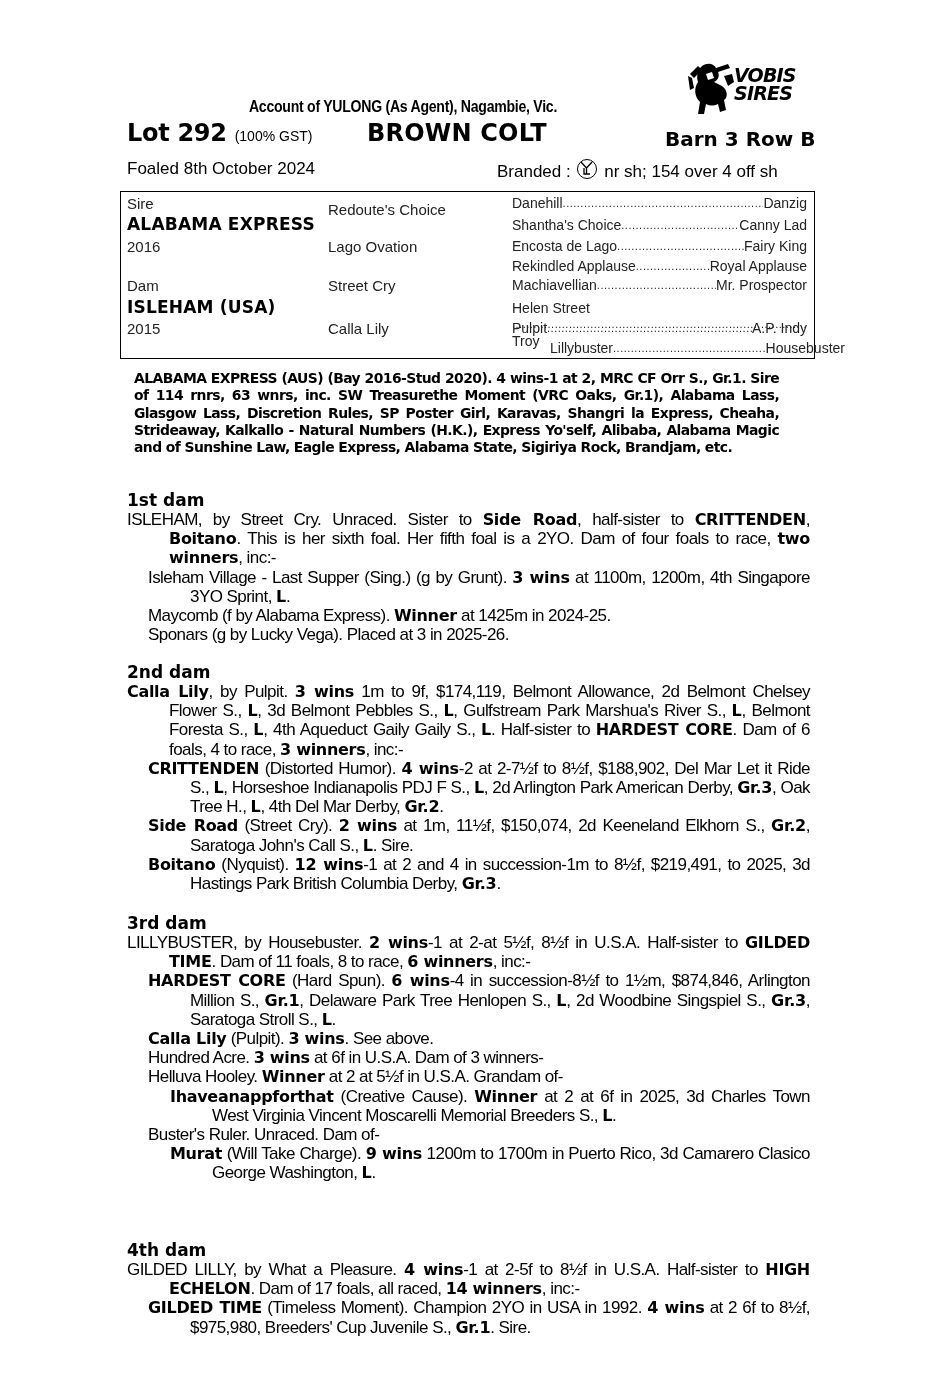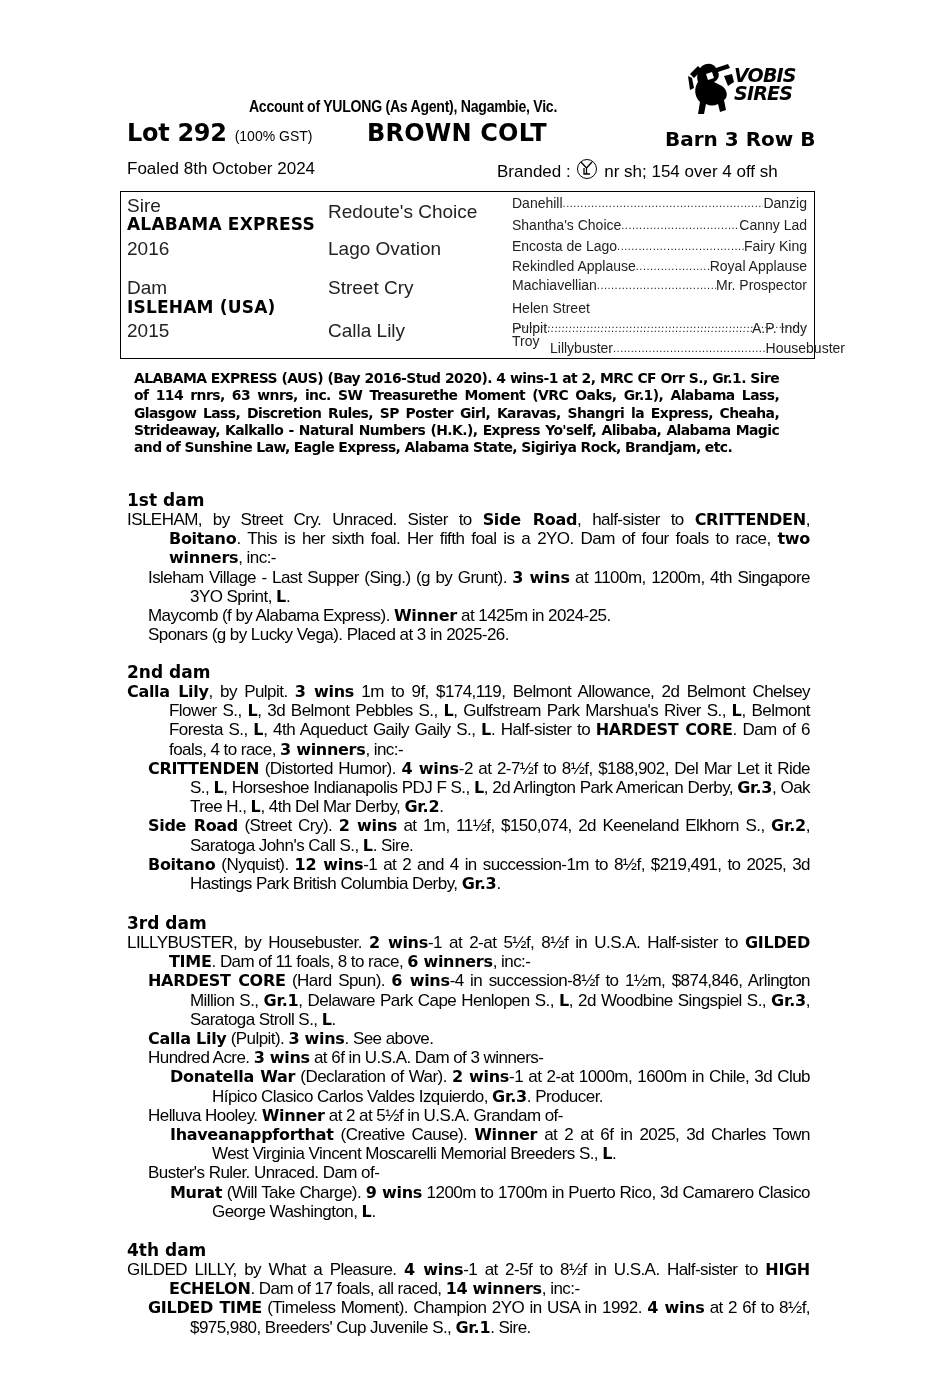--- a/index.html
+++ b/index.html
@@ -12,21 +12,21 @@
   .colt { left: 367px; top: 119px; font-size: 24px; font-weight: 900; font-family: "DejaVu Sans", sans-serif; letter-spacing: 0.2px; }
   .barn { left: 665px; top: 127px; font-size: 20px; font-weight: bold; font-family: "DejaVu Sans", sans-serif; }
   .foaled { left: 127px; top: 159px; font-size: 17px; }
   .branded { left: 497px; top: 159px; font-size: 17px; white-space: nowrap; }
   .brand-sym { display: inline-block; width: 20px; height: 20px; border: 1.5px solid #000; border-radius: 50%; vertical-align: -2px; position: relative; margin: 0 2px; box-sizing: border-box; }
   .brand-sym svg { position: absolute; left: 2px; top: 1px; }
   .logo { left: 684px; top: 60px; width: 136px; height: 56px; }
   .logo-text { position: absolute; left: 50px; top: 6px; font-family: "DejaVu Sans", sans-serif; font-weight: 900; font-style: italic; font-size: 19px; line-height: 18px; letter-spacing: -0.8px; }
 
   .pedigree { left: 120px; top: 191px; width: 695px; height: 168px; border: 1.5px solid #000; box-sizing: border-box; }
-  .ped-cell { position: absolute; font-size: 19px; white-space: nowrap; color: #222; }
+  .ped-cell { position: absolute; font-size: 15px; white-space: nowrap; color: #222; }
   .ped-name { position: absolute; font-family: "DejaVu Sans", sans-serif; font-weight: 900; font-size: 17px; white-space: nowrap; letter-spacing: 0.2px; }
   .ped-row { position: absolute; left: 391px; width: 295px; font-size: 14px; display: flex; white-space: nowrap; color: #222; }
   .ped-row .lft { flex: 0 0 auto; }
   .ped-row .dots { flex: 1 1 auto; overflow: hidden; letter-spacing: 0.5px; font-size: 11px; line-height: 17px; }
   .ped-row .dots::before { content: "................................................................................................................................"; }
   .ped-row .rgt { flex: 0 0 auto; }
 
   .summary { left: 134px; top: 370px; width: 672px; font-family: "DejaVu Sans", sans-serif; font-weight: 900; font-size: 14.5px; line-height: 17.3px; text-align: justify; letter-spacing: -0.6px; transform: scaleX(0.96); transform-origin: left top; }
 
   .section { position: absolute; left: 127px; width: 683px; }
@@ -148,24 +148,23 @@
       <div class="para l0"><b>Calla Lily</b><span>, by Pulpit. </span><b>3 wins</b><span> 1m to 9f, $174,119, Belmont Allowance, 2d Belmont Chelsey Flower S., </span><b>L</b><span>, 3d Belmont Pebbles S., </span><b>L</b><span>, Gulfstream Park Marshua's River S., </span><b>L</b><span>, Belmont Foresta S., </span><b>L</b><span>, 4th Aqueduct Gaily Gaily S., </span><b>L</b><span>. Half-sister to </span><b>HARDEST CORE</b><span>. Dam of 6 foals, 4 to race, </span><b>3 winners</b><span>, inc:-</span></div>
       <div class="para l1"><b>CRITTENDEN</b><span> (Distorted Humor). </span><b>4 wins</b><span>-2 at 2-7½f to 8½f, $188,902, Del Mar Let it Ride S., </span><b>L</b><span>, Horseshoe Indianapolis PDJ F S., </span><b>L</b><span>, 2d Arlington Park American Derby, </span><b>Gr.3</b><span>, Oak Tree H., </span><b>L</b><span>, 4th Del Mar Derby, </span><b>Gr.2</b><span>.</span></div>
       <div class="para l1"><b>Side Road</b><span> (Street Cry). </span><b>2 wins</b><span> at 1m, 11½f, $150,074, 2d Keeneland Elkhorn S., </span><b>Gr.2</b><span>, Saratoga John's Call S., </span><b>L</b><span>. Sire.</span></div>
       <div class="para l1"><b>Boitano</b><span> (Nyquist). </span><b>12 wins</b><span>-1 at 2 and 4 in succession-1m to 8½f, $219,491, to 2025, 3d Hastings Park British Columbia Derby, </span><b>Gr.3</b><span>.</span></div>
     </div>
 </div>
 <div class="section" style="top:914px;">
   <div class="sec-title">3rd dam</div>
   <div class="dam-entries">
       <div class="para l0"><span>LILLYBUSTER, by Housebuster. </span><b>2 wins</b><span>-1 at 2-at 5½f, 8½f in U.S.A. Half-sister to </span><b>GILDED TIME</b><span>. Dam of 11 foals, 8 to race, </span><b>6 winners</b><span>, inc:-</span></div>
-      <div class="para l1"><b>HARDEST CORE</b><span> (Hard Spun). </span><b>6 wins</b><span>-4 in succession-8½f to 1½m, $874,846, Arlington Million S., </span><b>Gr.1</b><span>, Delaware Park Cape Henlopen S., </span><b>L</b><span>, 2d Woodbine Singspiel S., </span><b>Gr.3</b><span>, Saratoga Stroll S., </span><b>L</b><span>.</span></div>
+      <div class="para l1"><b>HARDEST CORE</b><span> (Hard Spun). </span><b>6 wins</b><span>-4 in succession-8½f to 1½m, $874,846, Arlington Million S., </span><b>Gr.1</b><span>, Delaware Park Tree Henlopen S., </span><b>L</b><span>, 2d Woodbine Singspiel S., </span><b>Gr.3</b><span>, Saratoga Stroll S., </span><b>L</b><span>.</span></div>
       <div class="para l1"><b>Calla Lily</b><span> (Pulpit). </span><b>3 wins</b><span>. See above.</span></div>
       <div class="para l1"><span>Hundred Acre. </span><b>3 wins</b><span> at 6f in U.S.A. Dam of 3 winners-</span></div>
-      <div class="para l2"><b>Donatella War</b><span> (Declaration of War). </span><b>2 wins</b><span>-1 at 2-at 1000m, 1600m in Chile, 3d Club Hípico Clasico Carlos Valdes Izquierdo, </span><b>Gr.3</b><span>. Producer.</span></div>
       <div class="para l1"><span>Helluva Hooley. </span><b>Winner</b><span> at 2 at 5½f in U.S.A. Grandam of-</span></div>
       <div class="para l2"><b>Ihaveanappforthat</b><span> (Creative Cause). </span><b>Winner</b><span> at 2 at 6f in 2025, 3d Charles Town West Virginia Vincent Moscarelli Memorial Breeders S., </span><b>L</b><span>.</span></div>
       <div class="para l1"><span>Buster's Ruler. Unraced. Dam of-</span></div>
       <div class="para l2"><b>Murat</b><span> (Will Take Charge). </span><b>9 wins</b><span> 1200m to 1700m in Puerto Rico, 3d Camarero Clasico George Washington, </span><b>L</b><span>.</span></div>
     </div>
 </div>
 <div class="section" style="top:1241px;">
   <div class="sec-title">4th dam</div>
   <div class="dam-entries">
       <div class="para l0"><span>GILDED LILLY, by What a Pleasure. </span><b>4 wins</b><span>-1 at 2-5f to 8½f in U.S.A. Half-sister to </span><b>HIGH ECHELON</b><span>. Dam of 17 foals, all raced, </span><b>14 winners</b><span>, inc:-</span></div>

